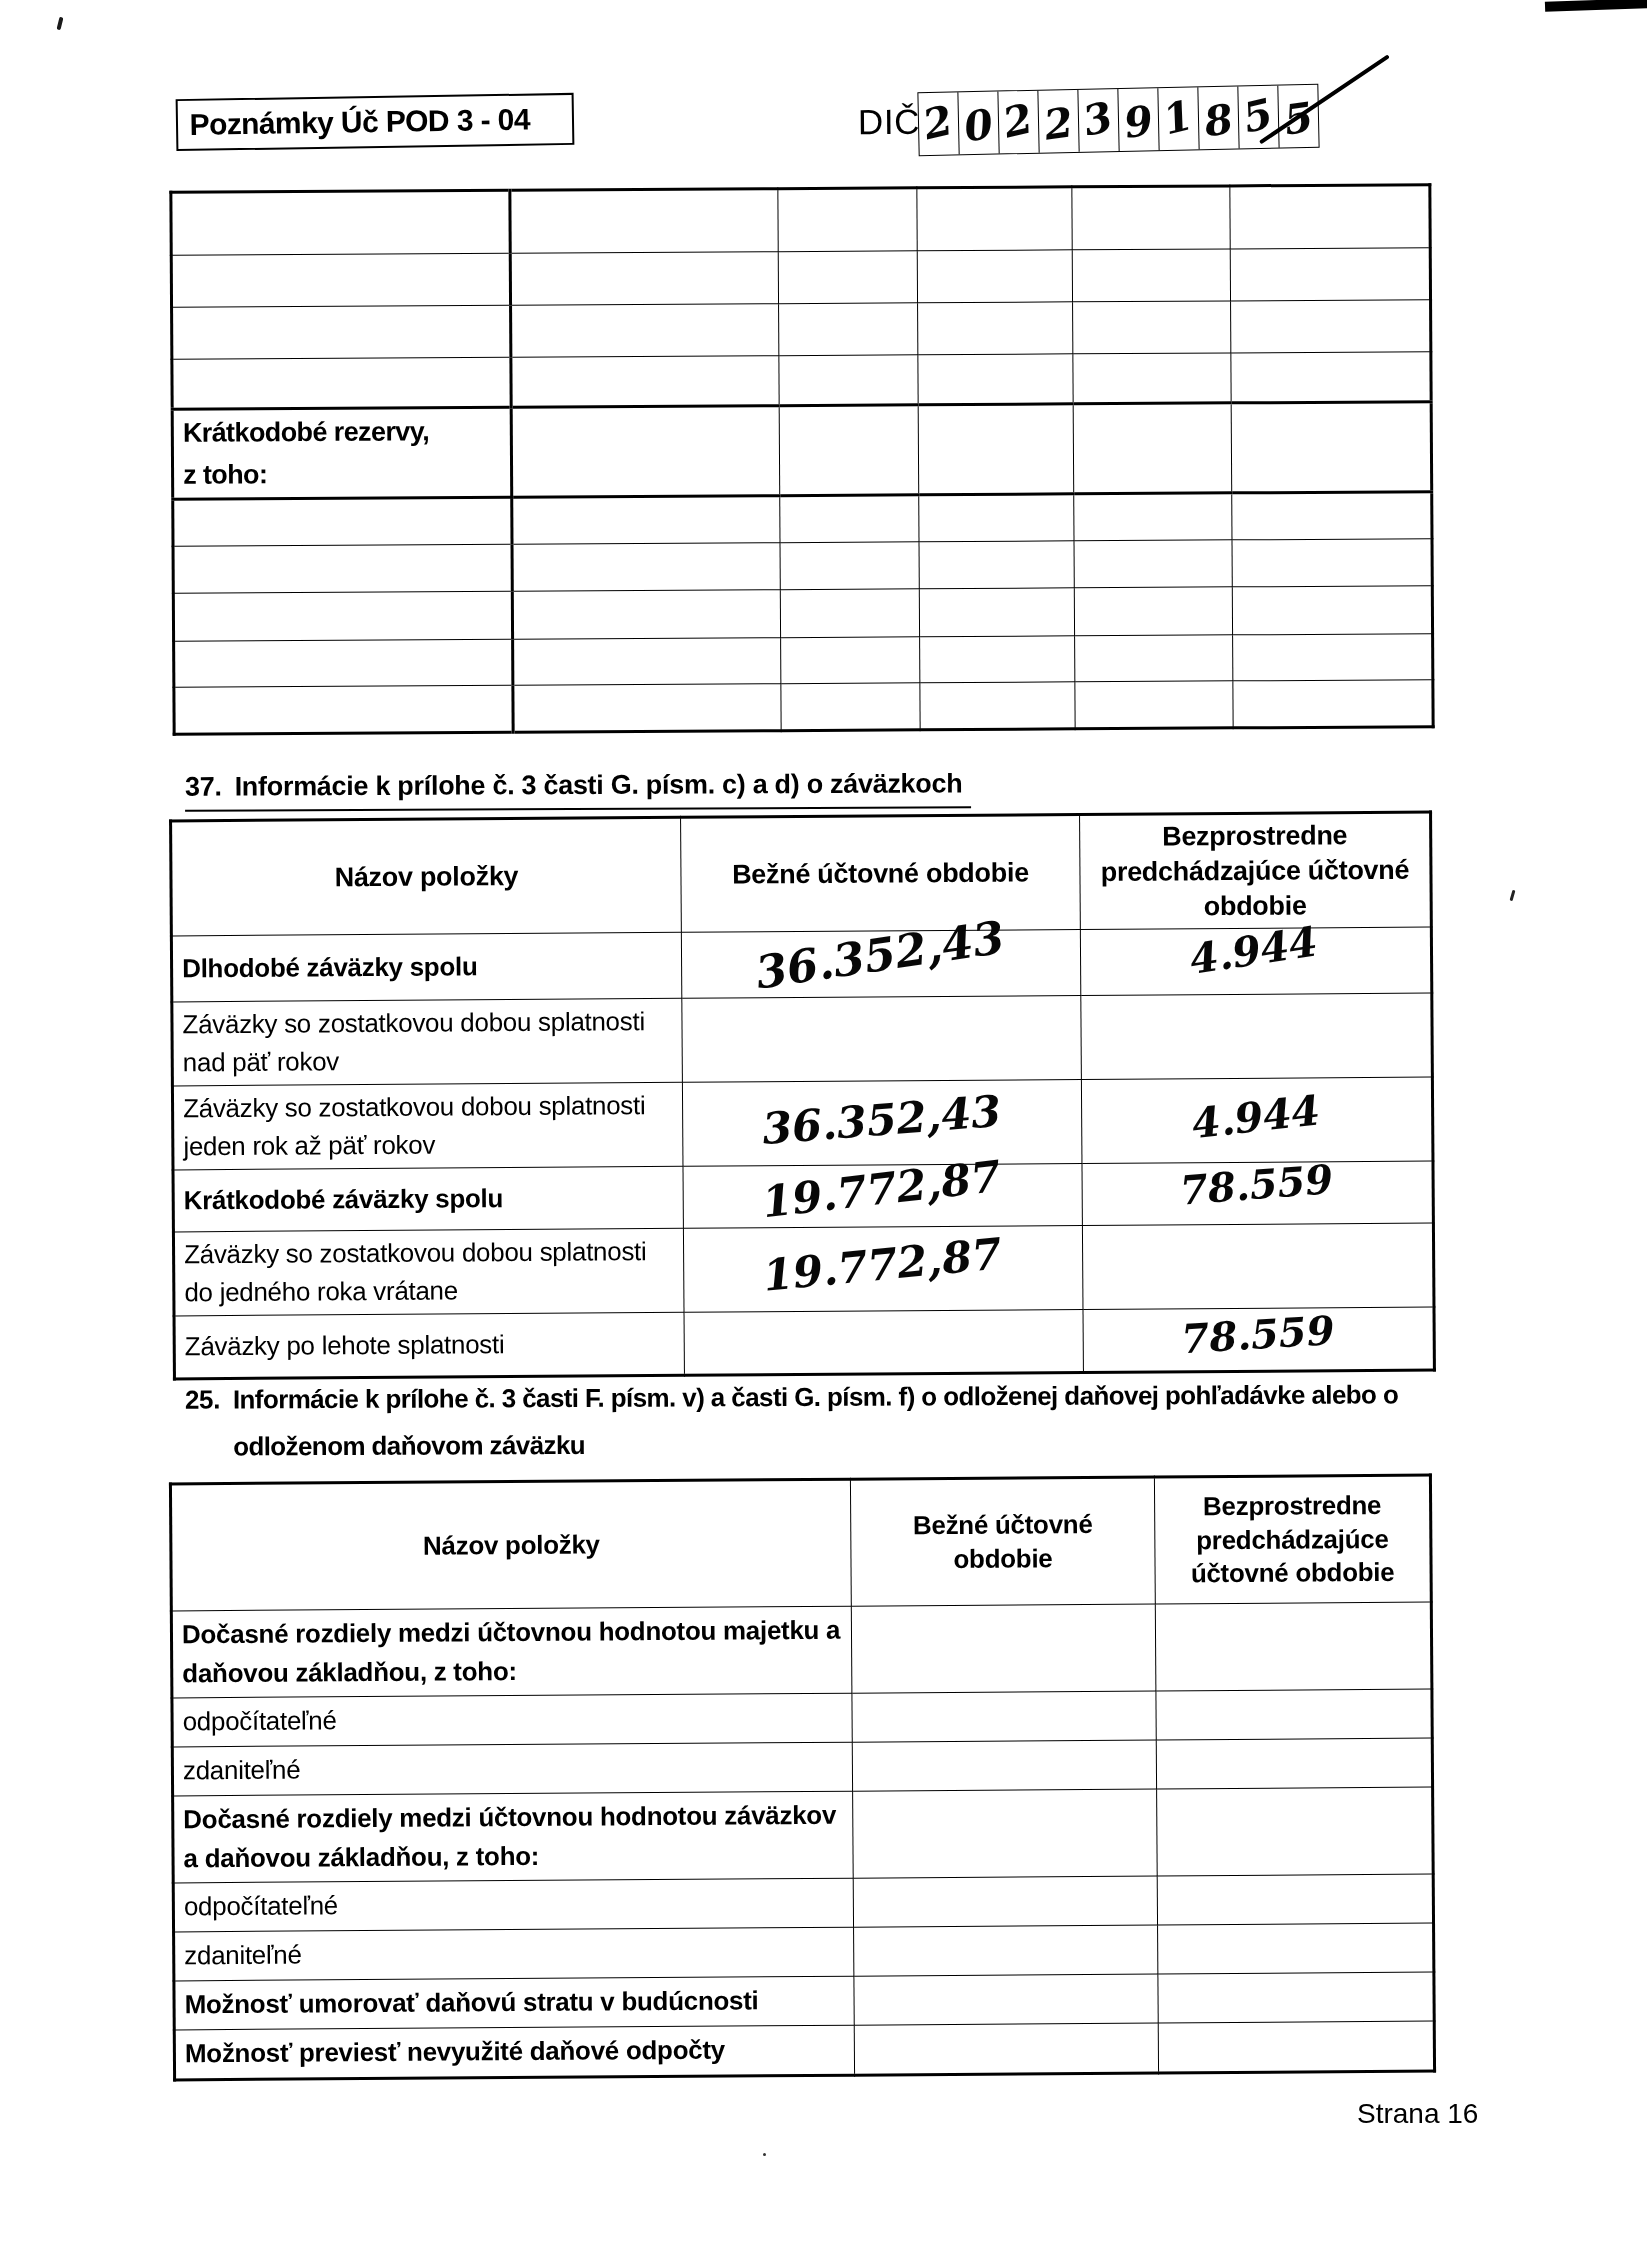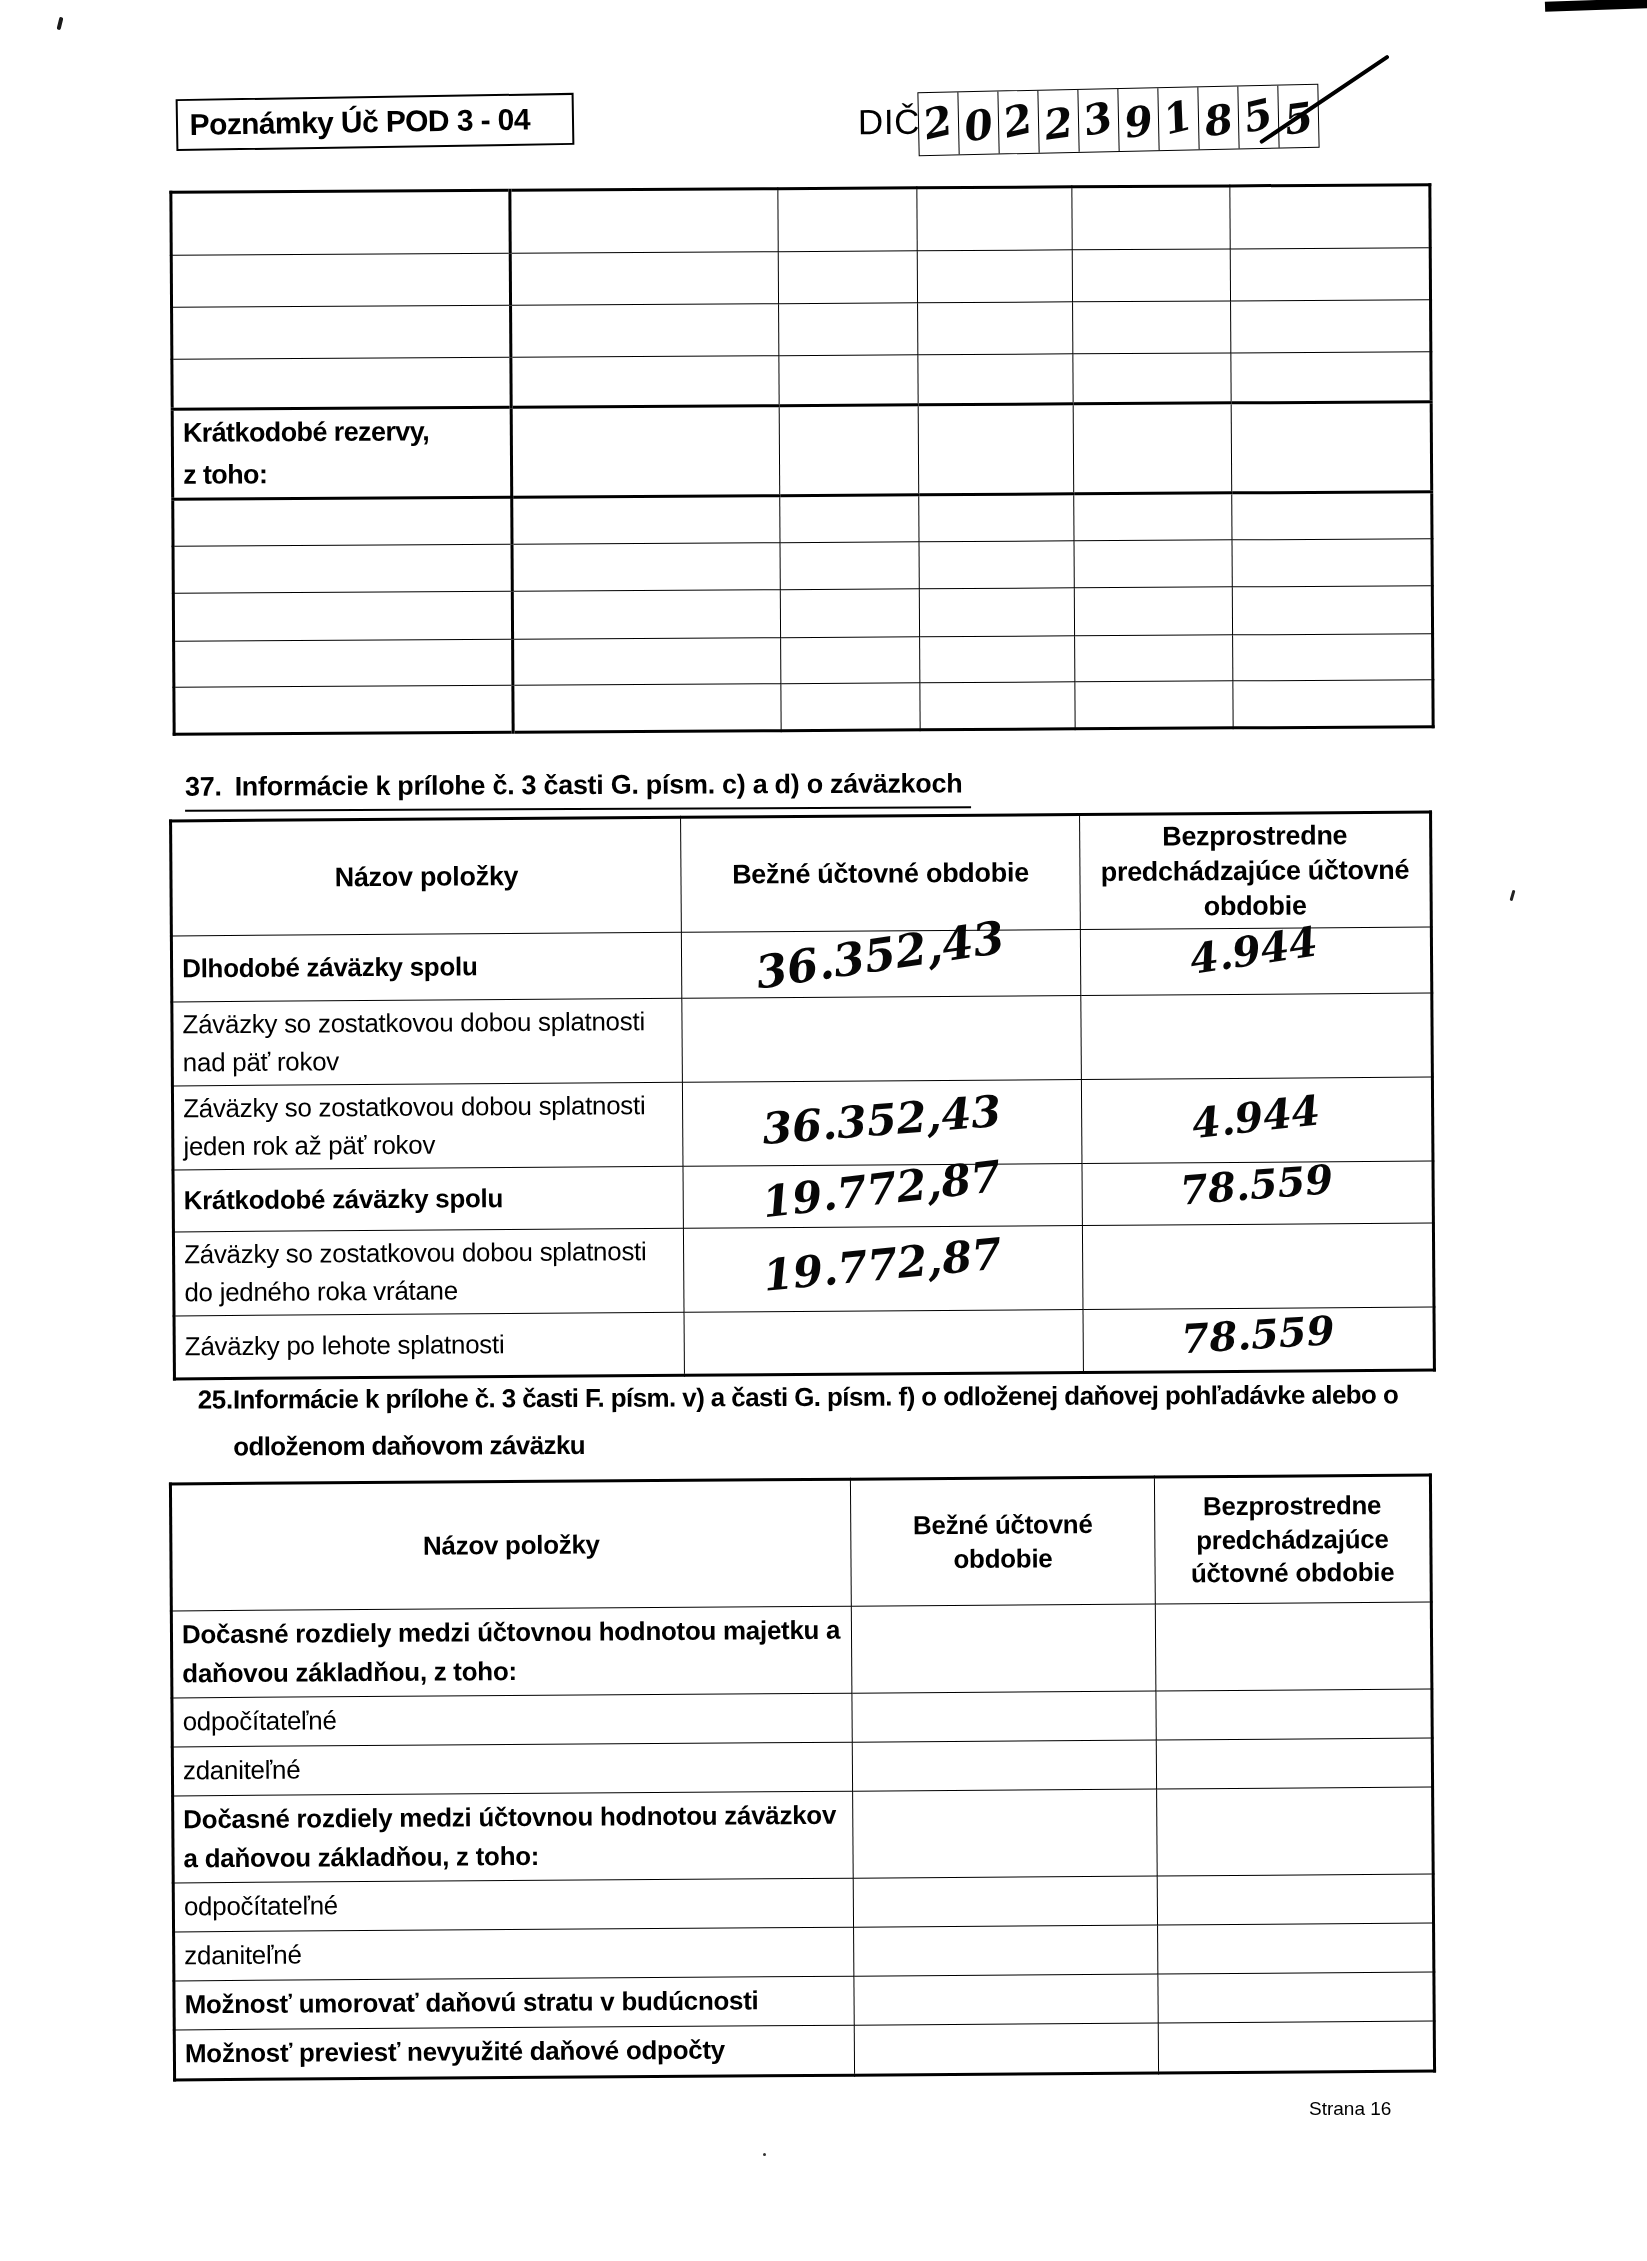--- a/index.html
+++ b/index.html
@@ -53,39 +53,39 @@
   }
   
   .sec-heading{
     position:absolute;font-size:27px;font-weight:bold;letter-spacing:-0.3px;
     white-space:nowrap;
   }
   .sec-heading .num{display:inline-block;}
   .sec-heading .ttl{display:inline-block;margin-left:13px;}
   .h24{left:185px;top:770px;border-bottom:2.6px solid #000;padding:0 9px 6.5px 0;transform:rotate(-0.25deg);}
   .h25{left:185px;top:1374px;font-size:26px;line-height:1.8;transform:rotate(-0.25deg);display:flex;}
-  .h25 .num{width:48px;flex:none;text-align:right;}
+  .h25 .num{width:48px;flex:none;}
   .h25 .tl{display:block;white-space:nowrap;letter-spacing:-0.6px;}
   
   .t-24{position:absolute;left:171px;top:815px;width:1259px;transform:rotate(-0.4deg);border:3.2px solid #000;}
   .t-24 th{border:1.9px solid #000;border-bottom:3.2px solid #000;font-size:27px;font-weight:bold;letter-spacing:-0.3px;line-height:1.3;vertical-align:middle;text-align:center;padding:3.9px 6.5px;}
   .t-24 td{border:1.9px solid #000;border-top-width:2.6px;border-bottom-width:2.6px;vertical-align:middle;}
   .t-24 td.lbl{font-size:26px;letter-spacing:-0.3px;line-height:1.45;padding:3.9px 7.8px 3.9px 9px;}
   .t-24 td.lbl.b{font-weight:bold;}
   .t-24 td.val{position:relative;text-align:center;overflow:visible;}
   .t-24 .hw{font-size:43px;}
   
   .t-25{position:absolute;left:171px;top:1478px;width:1259px;transform:rotate(-0.4deg);border:3.2px solid #000;}
   .t-25 th{border:1.9px solid #000;border-bottom:3.2px solid #000;font-size:26px;font-weight:bold;letter-spacing:-0.3px;line-height:1.3;vertical-align:middle;text-align:center;padding:3.9px 5.2px;}
   .t-25 th .wrap{display:inline-block;}
   .t-25 td{border:1.9px solid #000;vertical-align:middle;}
   .t-25 td.lbl{font-size:26px;letter-spacing:-0.3px;line-height:1.5;padding:3.9px 7.8px 3.9px 9px;}
   .t-25 td.lbl.b{font-weight:bold;}
   
-  .footer-page{position:absolute;left:1309px;top:2098px;font-size:19px;letter-spacing:0;}
+  .footer-page{position:absolute;left:1357px;top:2098px;font-size:28px;letter-spacing:0;}
   
   .art{position:absolute;background:#000;}
   .art-streak{left:1545px;top:0px;width:103px;height:9.7px;transform:rotate(-2deg);}
   .art-tick-tl{left:58px;top:17px;width:3.9px;height:13px;border-radius:1.9px;transform:rotate(14deg);background:#1a1a1a;}
   .art-slash-t1{left:1310px;top:408px;width:2.6px;height:23px;transform:rotate(20deg);background:#161616;}
   .art-q24{left:1511px;top:890px;width:3.2px;height:11px;border-radius:1.3px;transform:rotate(16deg);background:#222;}
   .art-dot-b{left:763px;top:2153px;width:3.2px;height:3.2px;border-radius:50%;background:#333;}
 </style>
 </head>
 <body>

